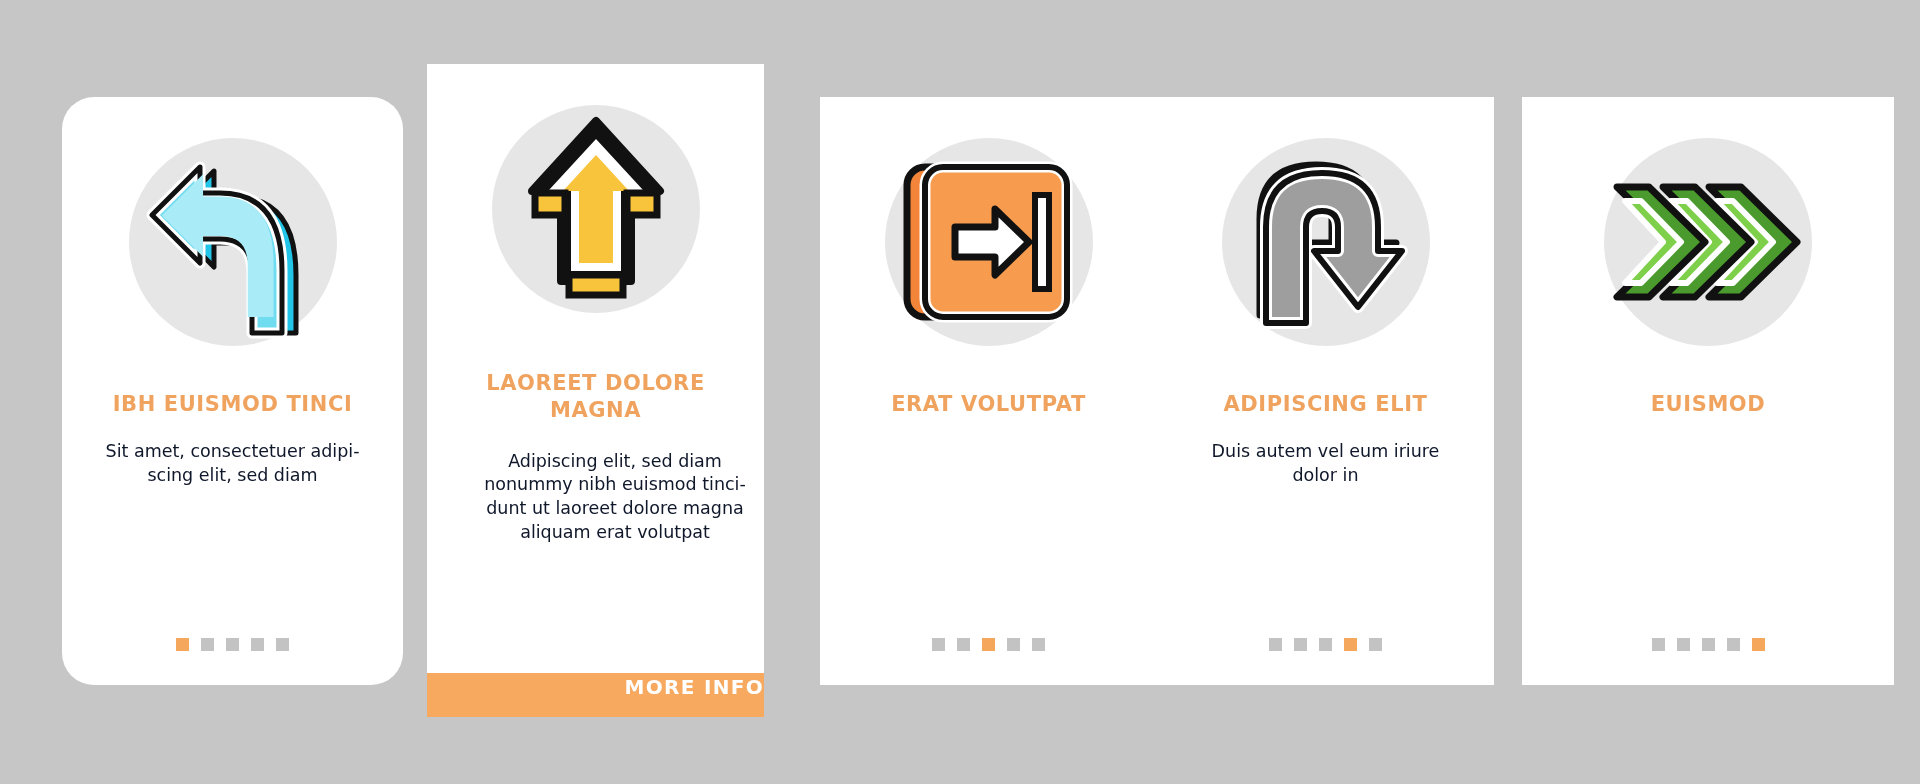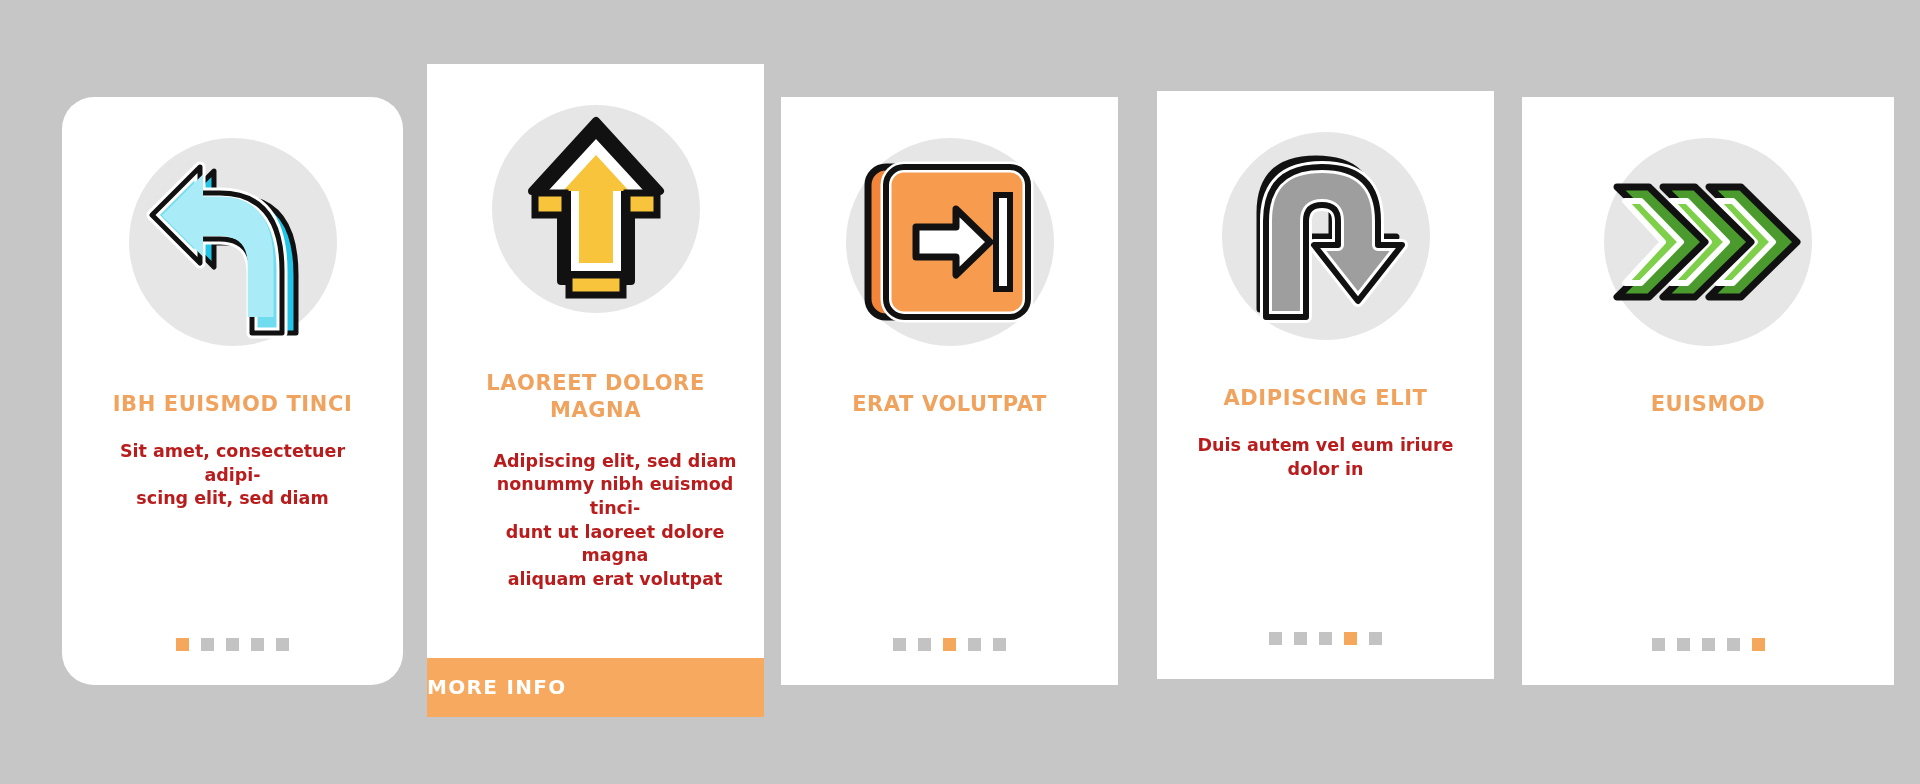--- a/index.html
+++ b/index.html
@@ -21,22 +21,22 @@
   .card {
     position: absolute;
     background: #ffffff;
     box-sizing: border-box;
     display: flex;
     flex-direction: column;
     align-items: center;
   }
   .card-1 { left: 62px;   top: 97px;  width: 341px; height: 588px; border-radius: 32px; }
   .card-2 { left: 427px;  top: 64px;  width: 337px; height: 653px; }
-  .card-3 { left: 781px;  top: 97px;  width: 337px; height: 588px; }
-  .card-4 { left: 1157px; top: 91px;  width: 337px; height: 588px; }
+  .card-3 { left: 820px;  top: 97px;  width: 337px; height: 588px; }
+  .card-4 { left: 1157px; top: 97px;  width: 337px; height: 588px; }
   .card-5 { left: 1522px; top: 97px;  width: 372px; height: 588px; }
 
   .icon-wrap {
     width: 100%;
     display: flex;
     justify-content: center;
     align-items: center;
   }
   .card-1 .icon-wrap, .card-3 .icon-wrap,
   .card-4 .icon-wrap, .card-5 .icon-wrap { height: 290px; }
@@ -67,28 +67,27 @@
     width: 100%;
   }
   .card-1 .card-title,
   .card-3 .card-title,
   .card-4 .card-title,
   .card-5 .card-title { margin-top: 4px; }
   .card-2 .card-title { margin-top: 16px; }
 
   .card-body {
     font-size: 17.5px;
-    color: #b91c1c;
+    color: #0f172a;
     text-align: center;
     line-height: 1.35;
     margin: 0;
     padding: 0 28px;
     box-sizing: border-box;
     width: 100%;
-    font-weight: bold;
   }
   .card-1 .card-body,
   .card-3 .card-body,
   .card-4 .card-body,
   .card-5 .card-body { margin-top: 22px; }
   .card-2 .card-body { margin-top: 26px; margin-left: 39px; }
 
   .spacer { flex: 1 1 auto; }
 
   .dots {
@@ -104,22 +103,22 @@
   }
   .dot.active { background: #f5a85c; }
 
   .more-btn {
     width: 100%;
     background: #f7a960;
     color: #ffffff;
     font-size: 20px;
     font-weight: bold;
     letter-spacing: 1.3px;
-    text-align: left;
-    padding: 17px 0 18px 0;
+    text-align: right;
+    padding: 2px 0 18px 0;
     box-sizing: border-box;
     border: none;
     font-family: "DejaVu Sans", sans-serif;
     cursor: pointer;
     margin-top: 8px;
   }
 </style>
 </head>
 <body>
 

